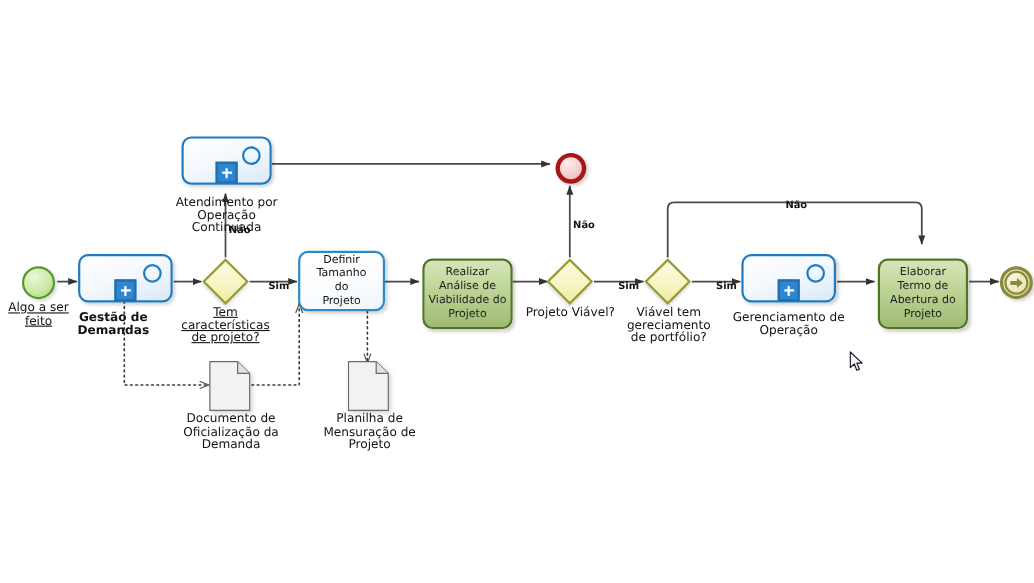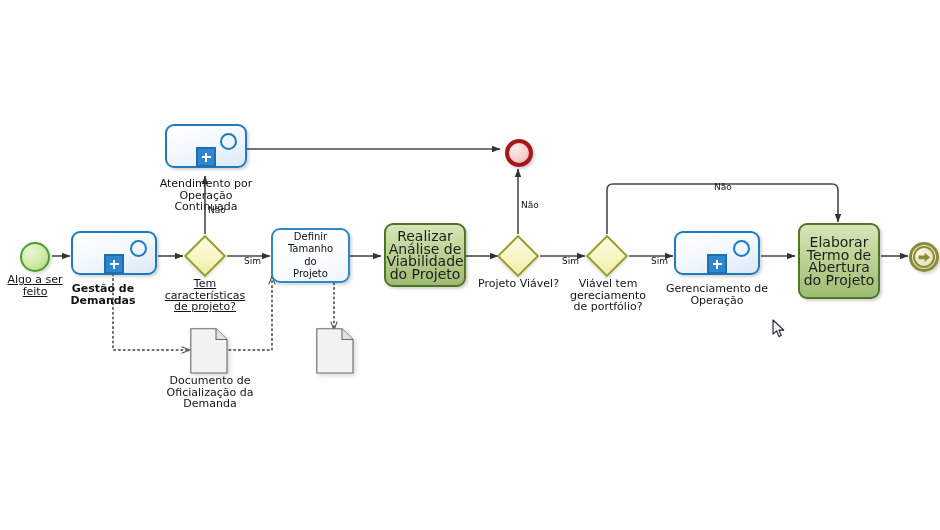--- a/index.html
+++ b/index.html
@@ -40,21 +40,21 @@
     display:flex;align-items:center;justify-content:center;text-align:center;
     font-size:10px;line-height:12.5px;color:#111;padding:18px;
   }
 
   
   .task-green{
     border:2.5px solid #4f7522;border-radius:9px;
     background:linear-gradient(180deg,#d7e5b9 0%,#c3d89c 35%,#9ebb72 100%);
     box-shadow:2px 2px 3px rgba(0,0,0,.18);
     display:flex;align-items:center;justify-content:center;text-align:center;
-    font-size:14px;line-height:12.5px;color:#1d1d1d;padding:2px;
+    font-size:10px;line-height:12.5px;color:#1d1d1d;padding:2px;margin-top:12px;
   }
 
   
   .ev-start{
     border:2px solid #4f9b2a;border-radius:50%;
     background:radial-gradient(circle at 35% 30%,#eaf7d9 0%,#cfe9a7 55%,#a8d472 100%);
     box-shadow:2px 2px 3px rgba(0,0,0,.14);
   }
   .ev-end{
     border:4px solid #a61818;border-radius:50%;
@@ -84,20 +84,21 @@
   .dataobj{filter:drop-shadow(2px 2px 2px rgba(0,0,0,.16));}
 
   
   .lbl{
     position:absolute;text-align:center;font-size:11px;line-height:11.5px;
     color:#141414;white-space:pre-line;
   }
   .flowlbl{
     position:absolute;font-size:9px;line-height:10px;color:#141414;
     background:transparent;
+    font-weight:bold;
   }
 
   
   #edges{position:absolute;left:0;top:0;width:940px;height:530px;pointer-events:none;}
 
   
   .cursor{position:absolute;width:14px;height:20px;}
 </style>
 </head>
 <body>
@@ -201,21 +202,21 @@
 de portfólio?</div>
   <div class="flowlbl" style="left:651px;top:256px;">Sim</div>
   <div class="flowlbl" style="left:714px;top:182px;">Não</div>
 
   <div class="node callactivity" style="left:674px;top:231px;width:86px;height:44px;">
     <div class="ca-circle"></div>
     <div class="ca-plus"></div>
   </div>
   <div class="lbl" style="left:650px;top:283px;width:134px;">Gerenciamento de Operação</div>
 
-  <div class="node task-green" style="left:798px;top:223px;width:82px;height:76px;">
+  <div class="node task-green" style="left:798px;top:223px;width:82px;height:64px;">
     <span>Elaborar
 Termo de
 Abertura do
 Projeto</span>
   </div>
 
   <div class="node ev-link" style="left:909px;top:242px;width:30px;height:30px;">
     <div class="ev-link-inner">
       <svg width="13" height="11" viewBox="0 0 13 11">
         <path d="M0.5,3.4 L6.5,3.4 L6.5,0.7 L12,5.3 L6.5,9.9 L6.5,7.2 L0.5,7.2 z" fill="#8a8a3c"></path>
@@ -232,20 +233,23 @@
   <div class="lbl" style="left:165px;top:375px;width:90px;">Documento de
 Oficialização da
 Demanda</div>
 
   <div class="node dataobj" style="left:316px;top:328px;width:38px;height:46px;">
     <svg width="38" height="46" viewBox="0 0 38 46">
       <path d="M0.8,0.8 L26,0.8 L37,11.5 L37,45 L0.8,45 z" fill="#f2f2f2" stroke="#6b6b6b" stroke-width="1.1"></path>
       <path d="M26,0.8 L26,11.5 L37,11.5" fill="#e2e2e2" stroke="#6b6b6b" stroke-width="1.1"></path>
     </svg>
   </div>
+  <div class="lbl" style="left:292px;top:375px;width:88px;">Planilha de
+Mensuração de
+Projeto</div>
 
   <div class="cursor" id="mouse-cursor" style="left: 772px; top: 319px;">
     <svg width="14" height="20" viewBox="0 0 14 20">
       <path d="M1,1 L1,15.2 L4.6,11.9 L6.9,17.6 L9.3,16.6 L7,11.1 L11.8,11.1 z" fill="#f2f2f5" stroke="#1c1c28" stroke-width="1.1" stroke-linejoin="round"></path>
     </svg>
   </div>
 
 </div>
 
 </body></html>

